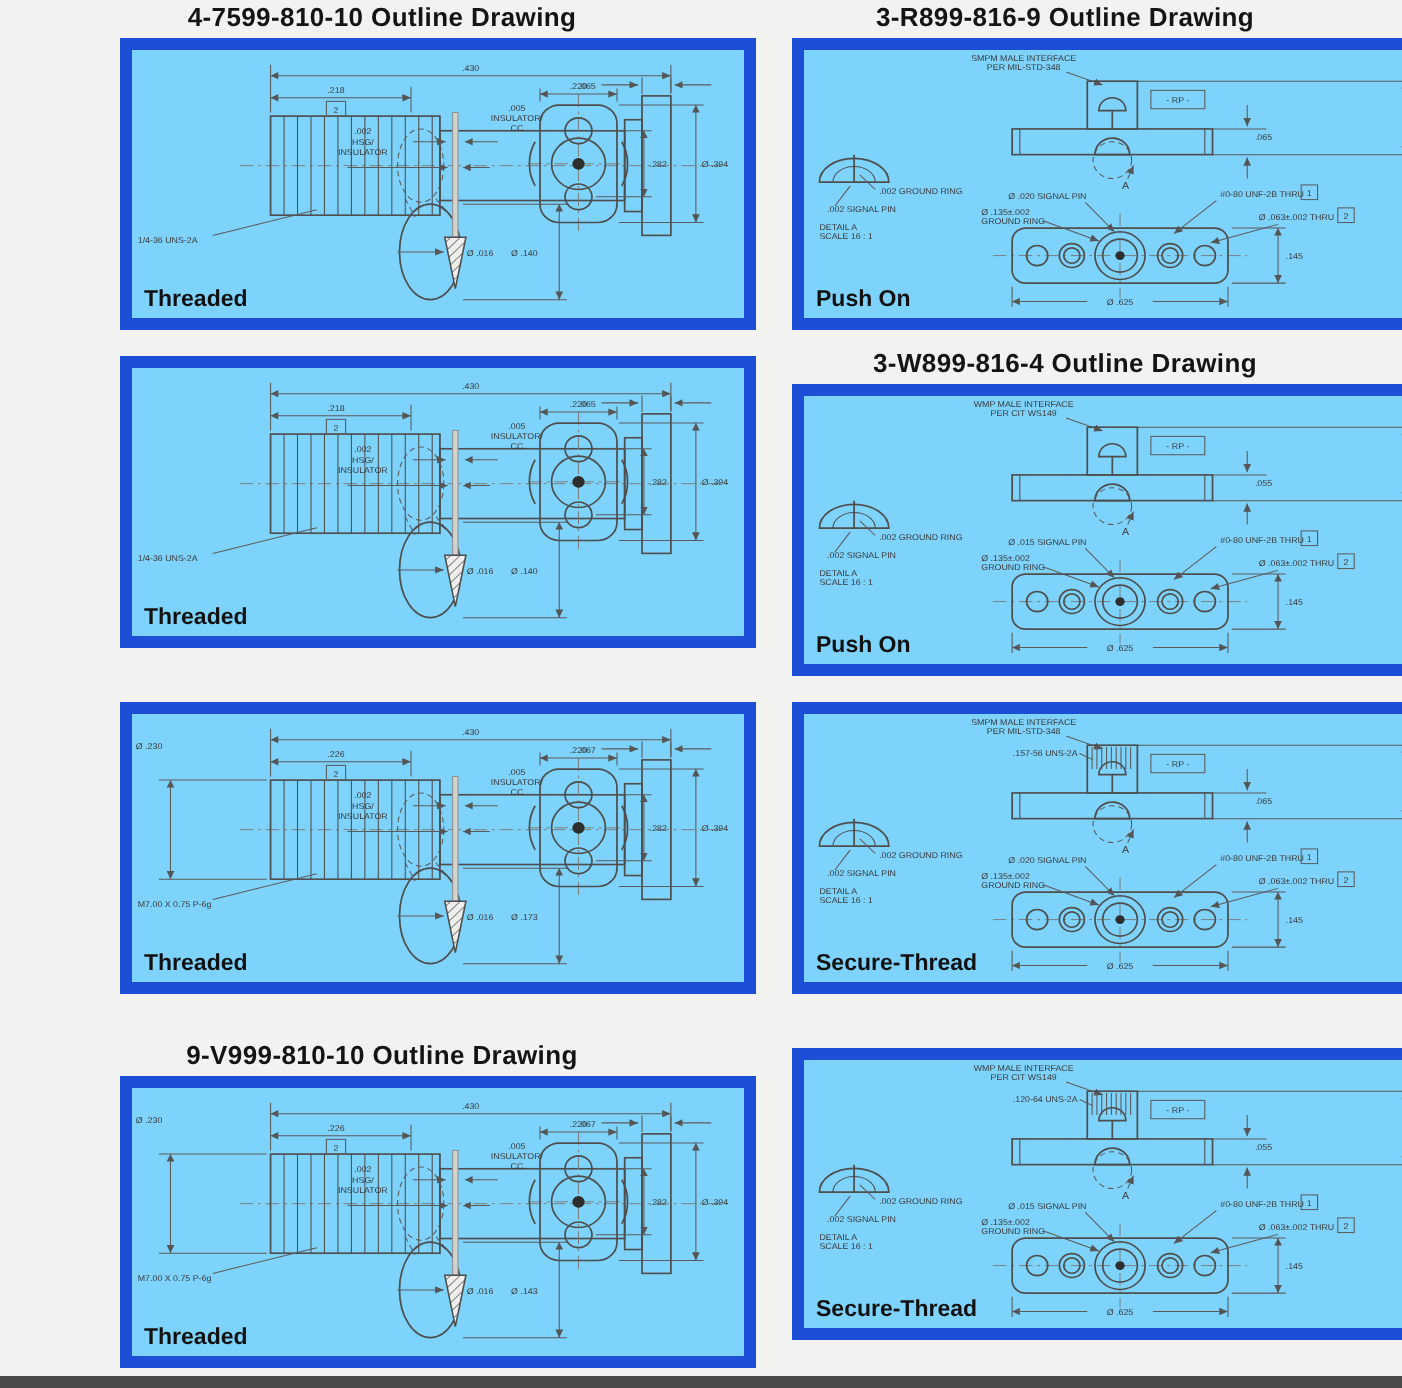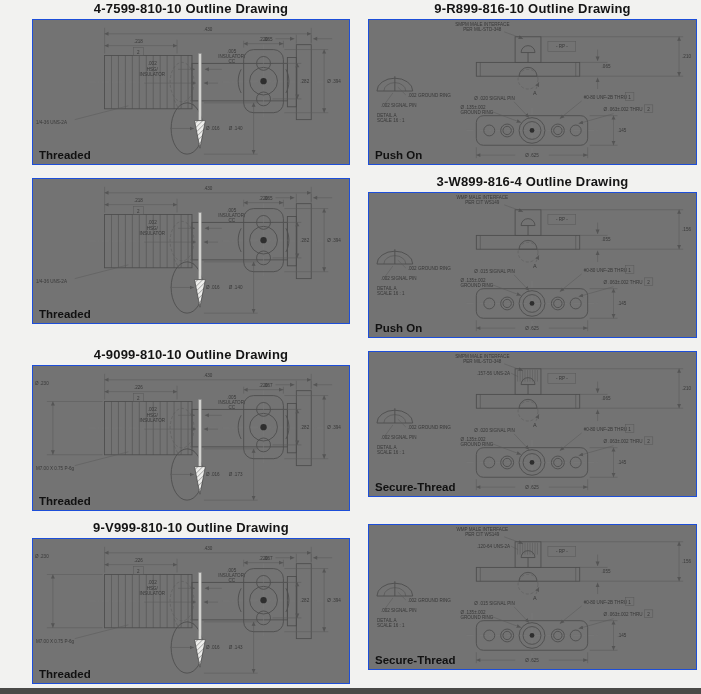--- a/index.html
+++ b/index.html
@@ -1,22 +1,22 @@
 <!DOCTYPE html>
 <html><head>
 <meta charset="utf-8">
 <style>
   html,body{margin:0;padding:0;background:#e7e7e5;}
   .page{position:relative;width:701px;height:694px;background:#f2f2f0;
         font-family:"Liberation Sans",sans-serif;overflow:hidden;}
   .cell{position:absolute;}
   .cell .title{text-align:center;font-weight:bold;font-size:13px;color:#141414;
                letter-spacing:.2px;height:14px;line-height:14px;white-space:nowrap;}
-  .box{position:relative;margin-top:3px;background:#737373;border:1px solid #1d4ed8;
-       box-sizing:border-box;}
+  .box{position:relative;margin-top:3px;background:#7dd3fc;border:6px solid #1d4ed8;
+       box-sizing:border-box;margin-left:28px;}
   .box svg{display:block;width:100%;height:100%;}
   .type-label{position:absolute;left:6px;bottom:3px;font-weight:bold;font-size:11.5px;color:#111;}
   .bottom-bar{position:absolute;left:0;top:688px;width:701px;height:6px;background:#4a4a48;}
   
   .o{fill:none;stroke:#4e4e4e;stroke-width:0.9;}
   .thin{stroke-width:0.55;}
   .d{fill:none;stroke:#5a5a5a;stroke-width:0.55;}
   .cl{fill:none;stroke:#7a7a7a;stroke-width:0.5;stroke-dasharray:7 2.5 1.5 2.5;}
   .dash{stroke-dasharray:3 2;}
   .t{font-family:"Liberation Sans",sans-serif;font-size:4.6px;fill:#383838;}
@@ -135,21 +135,21 @@
       <line class="d" x1="293" y1="30" x2="293" y2="94" marker-start="url(#as)" marker-end="url(#ae)"></line>
       <text class="t" x="296" y="64">Ø .394</text>
     </g>
   </svg>
 
       <span class="type-label">Threaded</span>
     </div>
   </div>
 
   <div class="cell" style="left:368px;top:2px;width:329px">
-    <div class="title">9-R899-816-10 Outline Drawing</div>
+    <div class="title">3-R899-816-9 Outline Drawing</div>
     <div class="box" style="width:329px;height:146px">
   <svg viewBox="0 0 329 146" preserveAspectRatio="none">
     <g>
       <text class="t tm" x="114" y="6">SMPM MALE INTERFACE</text>
       <text class="t tm" x="114" y="11">PER MIL-STD-348</text>
       <line class="d" x1="136" y1="12" x2="155" y2="19" marker-end="url(#ae)"></line>
     </g>
     <g style="display: none;">
       <text class="t te" x="142" y="23"></text>
       <line class="d" x1="143" y1="21.5" x2="150" y2="25"></line>
@@ -446,21 +446,20 @@
       <text class="t tm" x="281.2" y="92.3">2</text>
       <line class="d" x1="246" y1="95" x2="211" y2="105" marker-end="url(#ae)"></line>
     </g>
   </svg>
 
       <span class="type-label">Push On</span>
     </div>
   </div>
 
   <div class="cell" style="left:32px;top:348px;width:318px">
-    <div class="title">4-9099-810-10 Outline Drawing</div>
     <div class="box" style="width:318px;height:146px">
   <svg viewBox="0 0 318 146" preserveAspectRatio="none">
     <g>
       <line class="cl" x1="56" y1="63" x2="308" y2="63"></line>
       <rect class="o" x="72" y="36" width="88" height="54"></rect>
       <path class="o thin" d="M79,36V90 M86,36V90 M93,36V90 M100,36V90 M107,36V90 M114,36V90 M121,36V90 M128,36V90 M135,36V90 M142,36V90 M149,36V90 M156,36V90"></path>
       <rect class="o" x="160" y="44" width="96" height="38"></rect>
       <rect class="o" x="256" y="38" width="9" height="50"></rect>
       <rect class="o" x="265" y="25" width="15" height="76"></rect>
       <ellipse class="d dash" cx="150" cy="63" rx="12" ry="20"></ellipse>

